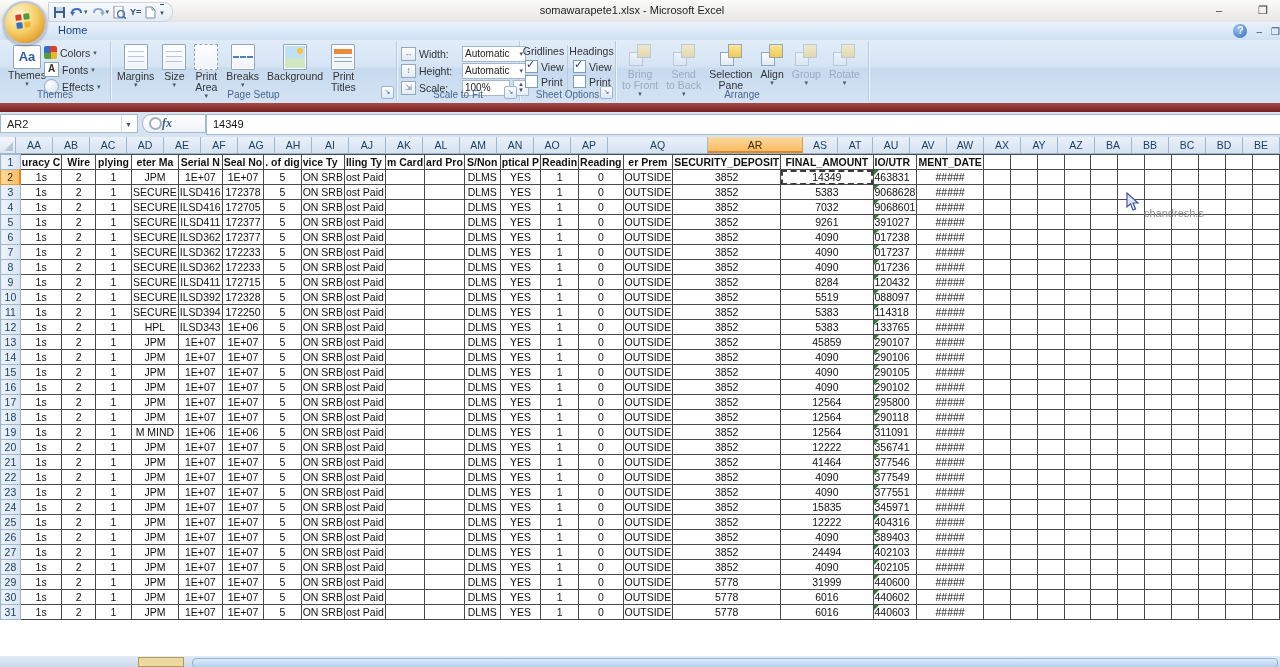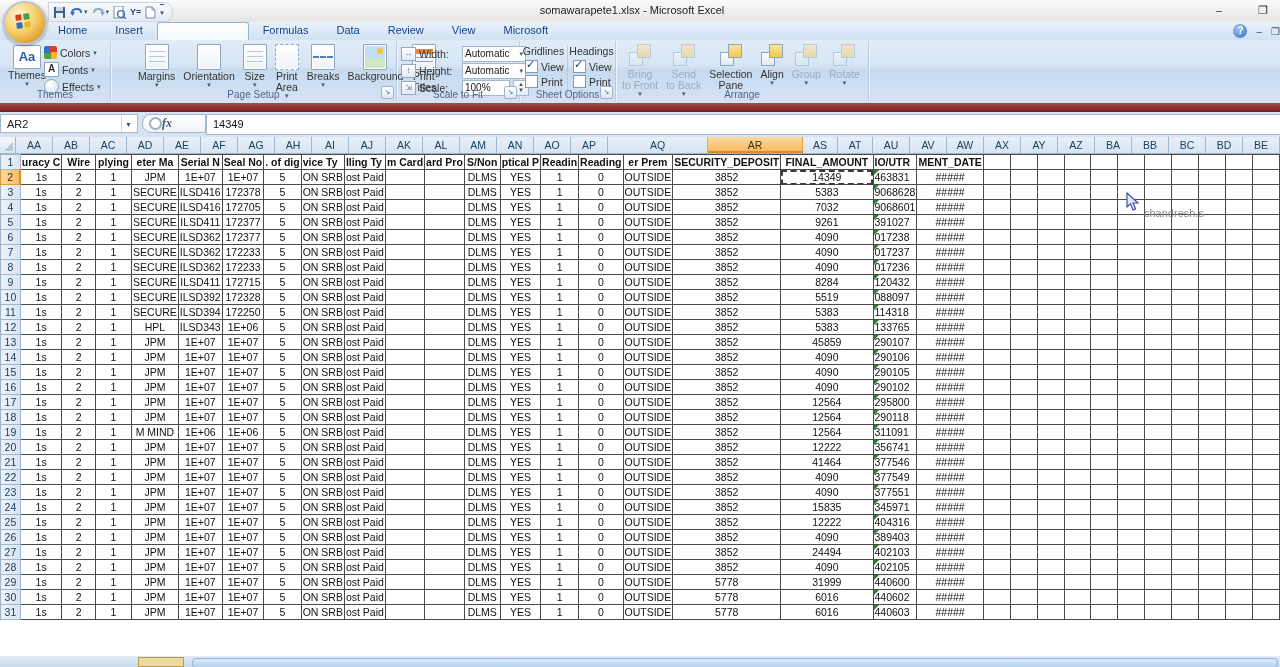--- a/index.html
+++ b/index.html
@@ -20,21 +20,21 @@
   .orb-logo i:nth-child(1){background:#d8402a;}.orb-logo i:nth-child(2){background:#4f9e3c;}
   .orb-logo i:nth-child(3){background:#2f6fc4;}.orb-logo i:nth-child(4){background:#eeb42a;}
   .qat{position:absolute;left:48px;top:2px;height:18px;display:flex;align-items:center;gap:4px;
     padding:0 8px 0 4px;border:1px solid #c9d4e0;border-radius:0 9px 9px 0;background:linear-gradient(#f7fafd,#e4ebf3);}
   .qicon{display:inline-flex;align-items:center;height:16px;font-size:9px;color:#2d4a72;cursor:default;}
   .qicon svg{display:block;}
   .qicon .dd{font-style:normal;font-size:7px;color:#4a5a6e;margin-left:1px;}
   
   .tabrow{position:absolute;left:0;top:22px;width:1280px;height:18px;
     background:linear-gradient(#e9f1fb,#d0e1f3);}
-  .tabs{position:absolute;left:44px;top:0;height:18px;display:flex;}
+  .tabs{position:absolute;left:44px;top:0;height:18px;display:flex;flex-direction:column;}
   .rtab{padding:2px 14px 0 14px;font-size:11px;color:#15428b;height:16px;cursor:default;}
   .rtab.active{background:linear-gradient(#fdfeff,#edf3fa);border:1px solid #97b3d4;border-bottom:none;
     border-radius:3px 3px 0 0;padding-top:17px;color:#15428b;}
   .winctl{position:absolute;right:0;top:2px;display:flex;align-items:center;gap:9px;}
   .helpbtn{width:14px;height:14px;border-radius:50%;background:radial-gradient(circle at 35% 30%,#9fc4ee,#2d6cc0);
     color:#fff;font-size:10px;font-weight:bold;text-align:center;line-height:14px;}
   .miniwb{font-size:10px;color:#44506a;}
   
   .ribbon{position:absolute;left:0;top:40px;width:1280px;height:63px;
     background:linear-gradient(#e2ecf9 0%,#d5e4f4 42%,#c7daee 46%,#d3e3f4 100%);
@@ -236,33 +236,28 @@
       <div class="smallrow">
           <span class="sico effects"></span>
           <span>Effects</span>
           <span class="dd">▾</span>
         </div>
     </div>
     <div class="grouplabel">Themes</div>
   </div>
 
   <div class="rgroup" style="left:111px;width:285px;">
-    <div id="pagesetup" style="position:absolute;left:2px;top:1px;display:flex;margin-left:21px;">
+    <div id="pagesetup" style="position:absolute;left:2px;top:1px;display:flex;">
         <div class="bigbtn">
           <div class="pgico ">
             <i class="ln" style="top: 6px;"></i>
             <i class="ln" style="top: 11px;"></i>
             <i class="ln" style="top: 16px;"></i>
           </div>
           <span class="lbl">Margins</span>
-          <span class="dd">▾</span>
-        </div>
-        <div class="bigbtn">
-          <div class="pgico orientation"></div>
-          <span class="lbl">Orientation</span>
           <span class="dd">▾</span>
         </div>
         <div class="bigbtn">
           <div class="pgico ">
             <i class="ln" style="top: 6px;"></i>
             <i class="ln" style="top: 11px;"></i>
             <i class="ln" style="top: 16px;"></i>
           </div>
           <span class="lbl">Size</span>
           <span class="dd">▾</span>

